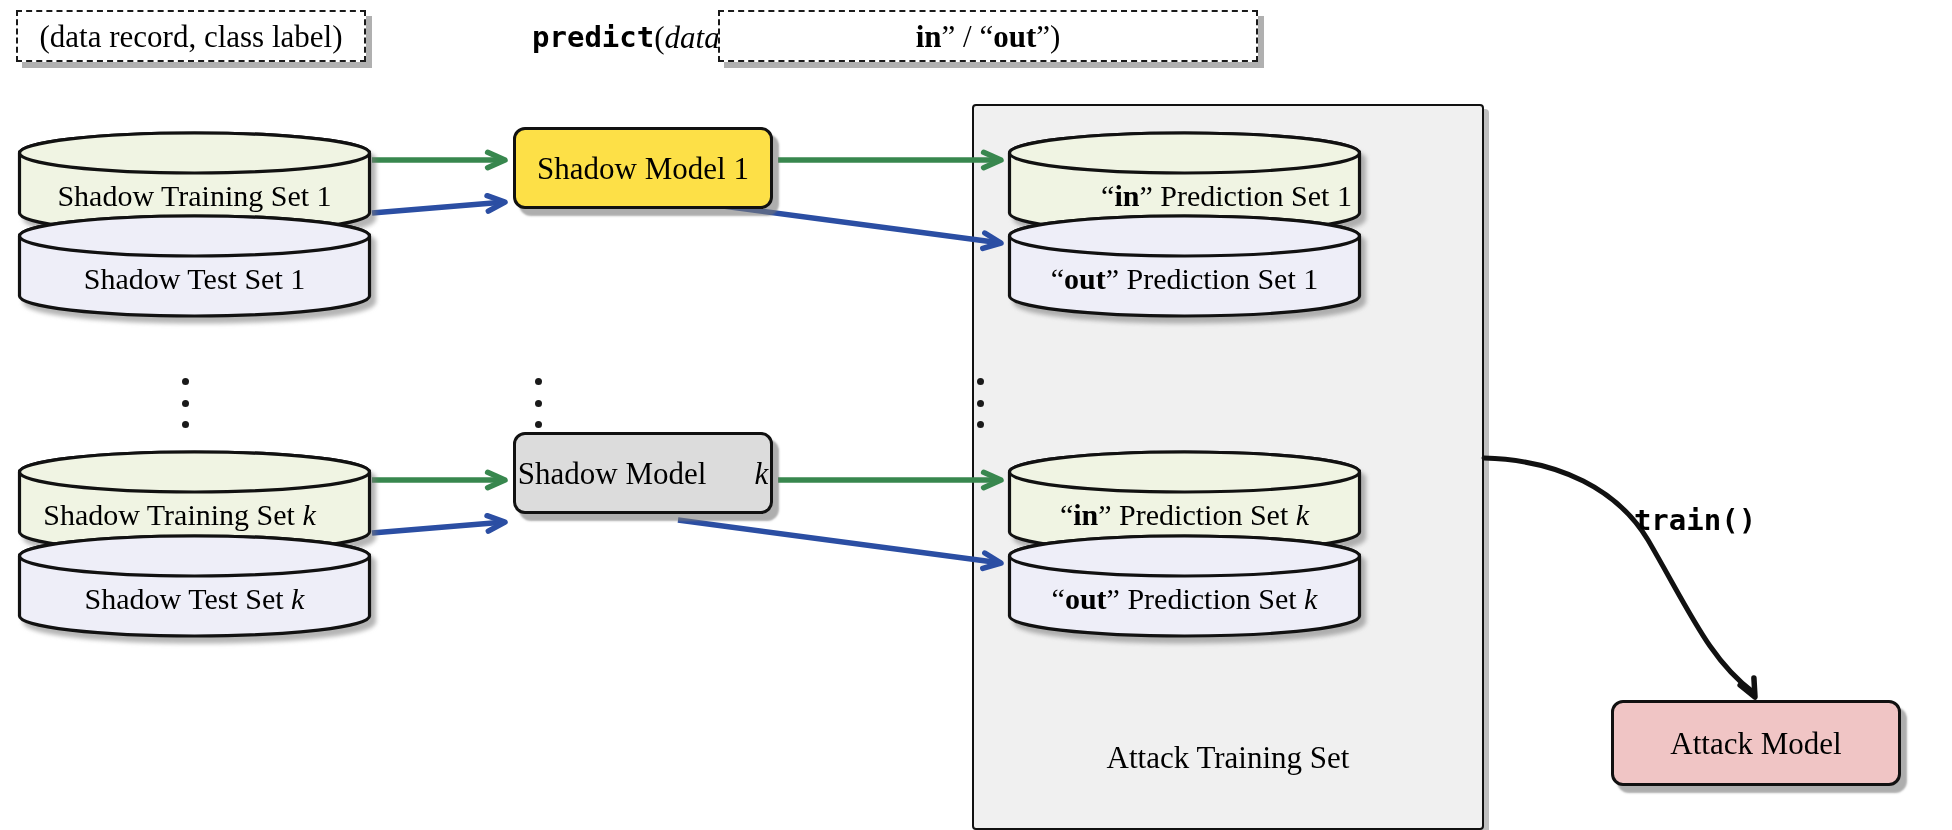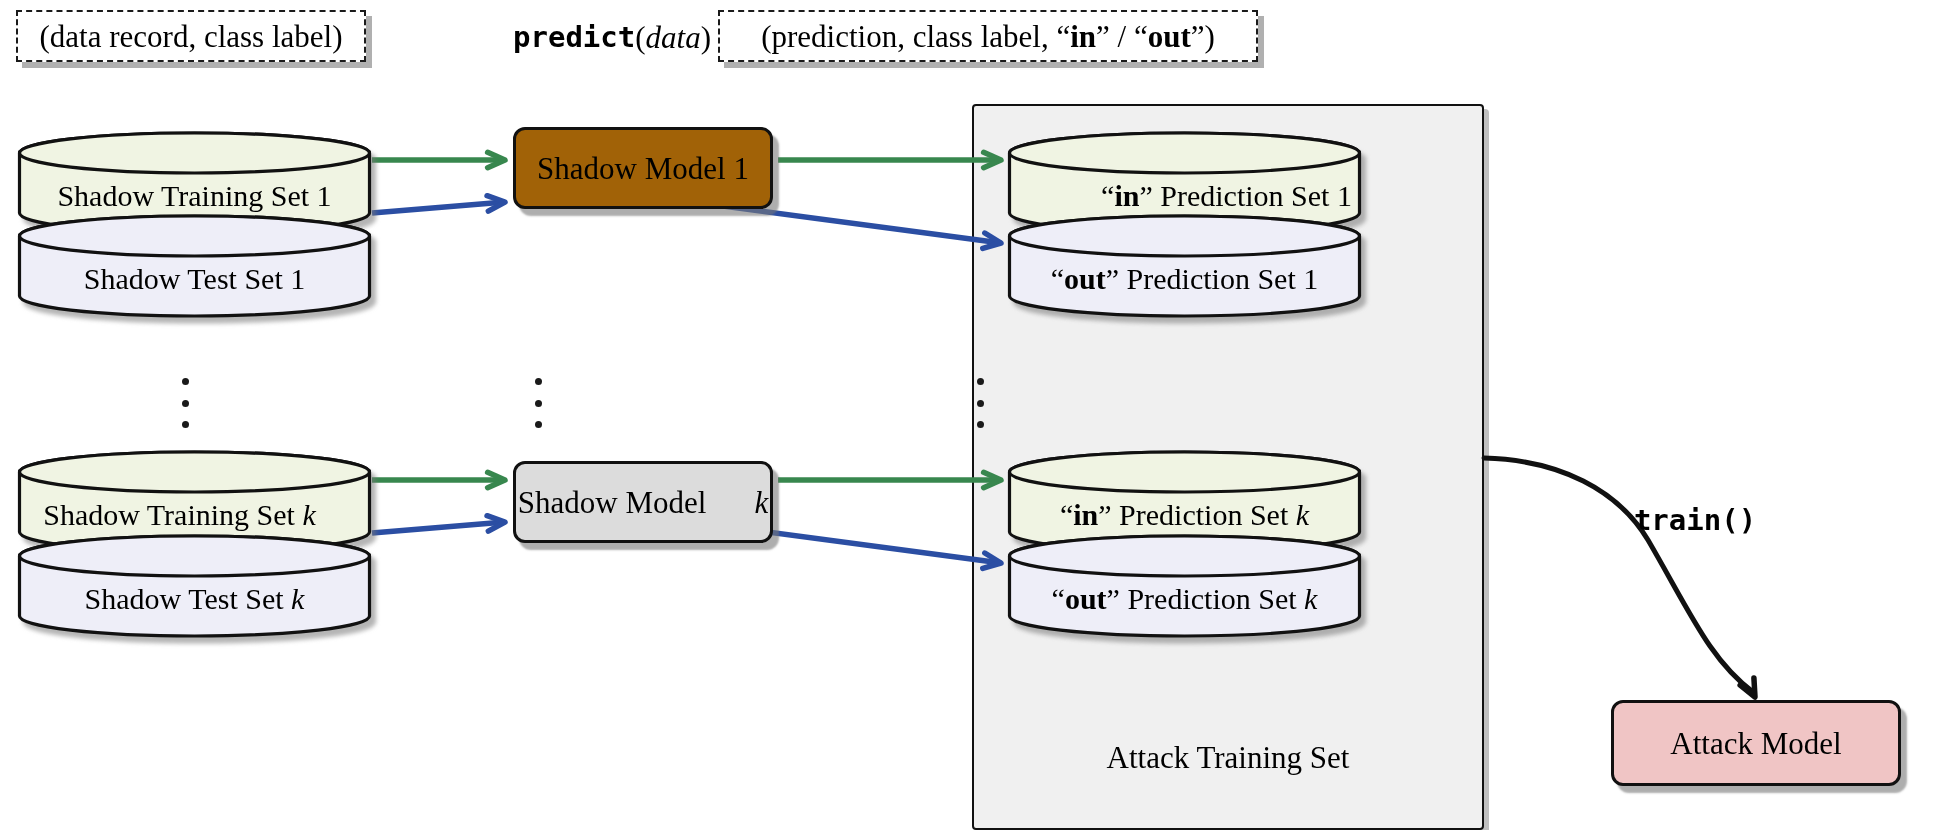--- a/index.html
+++ b/index.html
@@ -150,29 +150,28 @@
       <line x1="678" y1="520" x2="1001" y2="563" stroke="#2b4ea3" stroke-width="5.5" stroke-linecap="butt"></line>
       <path d="M 982.7806557090605 568.3903147967636 L 1001 563 L 984.8254041467067 553.0309253697936" fill="none" stroke="#2b4ea3" stroke-width="5.5" stroke-linecap="round" stroke-linejoin="round"></path>
       <path d="M 1484 458 C 1560 460 1618 490 1648 540 C 1690 612 1710 660 1753 692" fill="none" stroke="#111111" stroke-width="5" stroke-linecap="round"></path>
       <path d="M 1740.1481937199703 685.1499430288092 L 1755 697 L 1753.9110348063437 678.0312321220644" fill="none" stroke="#111111" stroke-width="5.5" stroke-linecap="round" stroke-linejoin="round"></path>
     </svg>
 
   <div class="dashed-box" id="cap-input" style="left: 16px; top: 10px; width: 350px; height: 52px;">
     <span>(data record, class label)</span>
   </div>
 
-  <div class="plain-label" id="cap-predict" style="left: 452px; top: 14px; width: 320px; height: 46px;">
+  <div class="plain-label" id="cap-predict" style="left: 471px; top: 14px; width: 320px; height: 46px;">
     <span class="mono">predict</span>
       <span>(</span>
       <span class="ital">data</span>
       <span>)</span>
   </div>
 
   <div class="dashed-box" id="cap-output" style="left: 718px; top: 10px; width: 540px; height: 52px;">
-    <span>(prediction, class label, “</span>
       <span class="bold">in</span>
       <span>” / “</span>
       <span class="bold">out</span>
       <span>”)</span>
   </div>
 
   <div class="plain-label" id="cap-train" style="left: 1630px; top: 500px; width: 130px; height: 40px;">
     <span class="mono">train</span>
       <span class="mono">()</span>
   </div>
@@ -251,24 +250,24 @@
       <div class="cyl" style="left: 1008px; top: 536px; width: 353px; height: 100px;">
         <svg width="353" height="100" viewBox="0 0 353 100">
           <path d="M 1.5 20 L 1.5 80
              A 175 20 0 0 0 351.5 80
              L 351.5 20
              A 175 20 0 0 0 1.5 20 Z" fill="#eeeef8" stroke="#111111" stroke-width="3.2"></path>
           <ellipse cx="176.5" cy="20" rx="175" ry="20" fill="#eeeef8" stroke="#111111" stroke-width="3.2"></ellipse>
         </svg>
         <div class="cyl-text" style="top: 48px;"><span>“</span><span class="bold">out</span><span>” Prediction Set </span><span class="ital">k</span></div>
       </div>
-      <div class="rbox" style="left: 513px; top: 127px; width: 260px; height: 82px; background: #a16207;">
+      <div class="rbox" style="left: 513px; top: 127px; width: 260px; height: 82px; background: #fde047;">
         <span>Shadow Model 1</span>
       </div>
-      <div class="rbox" style="left: 513px; top: 461px; width: 260px; height: 82px; background: rgb(220, 220, 220); gap: 48px;">
+      <div class="rbox" style="left: 513px; top: 432px; width: 260px; height: 82px; background: rgb(220, 220, 220); gap: 48px;">
         <span>Shadow Model </span>
         <span class="ital">k</span>
       </div>
       <div class="rbox" style="left: 1611px; top: 700px; width: 290px; height: 86px; background: rgb(240, 197, 197);">
         <span>Attack Model</span>
       </div>
       <div class="vdots" style="left: 182px; top: 378px; height: 50px;">
         <i></i>
         <i></i>
         <i></i>

